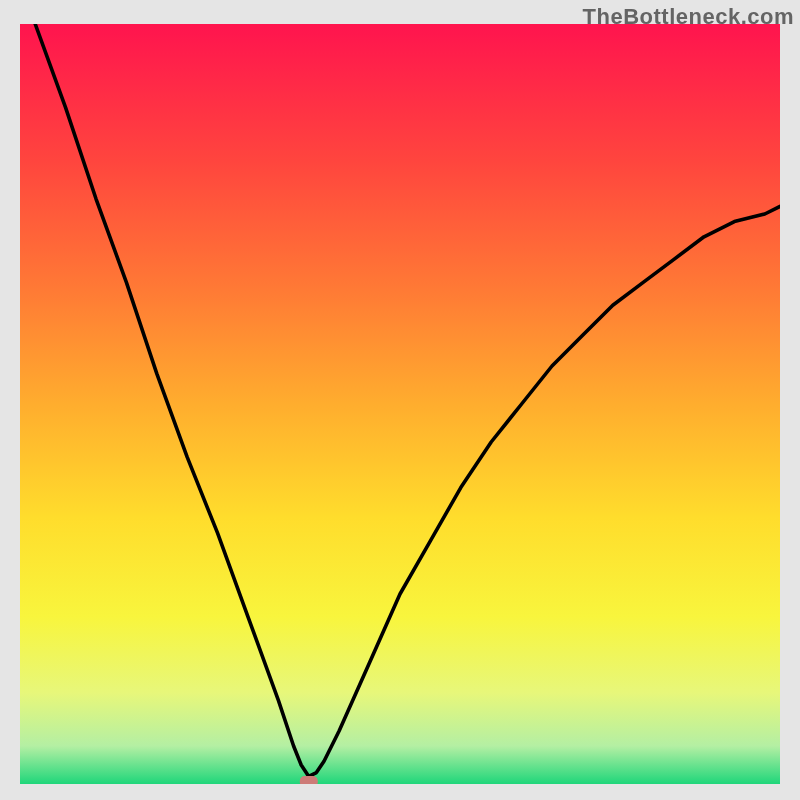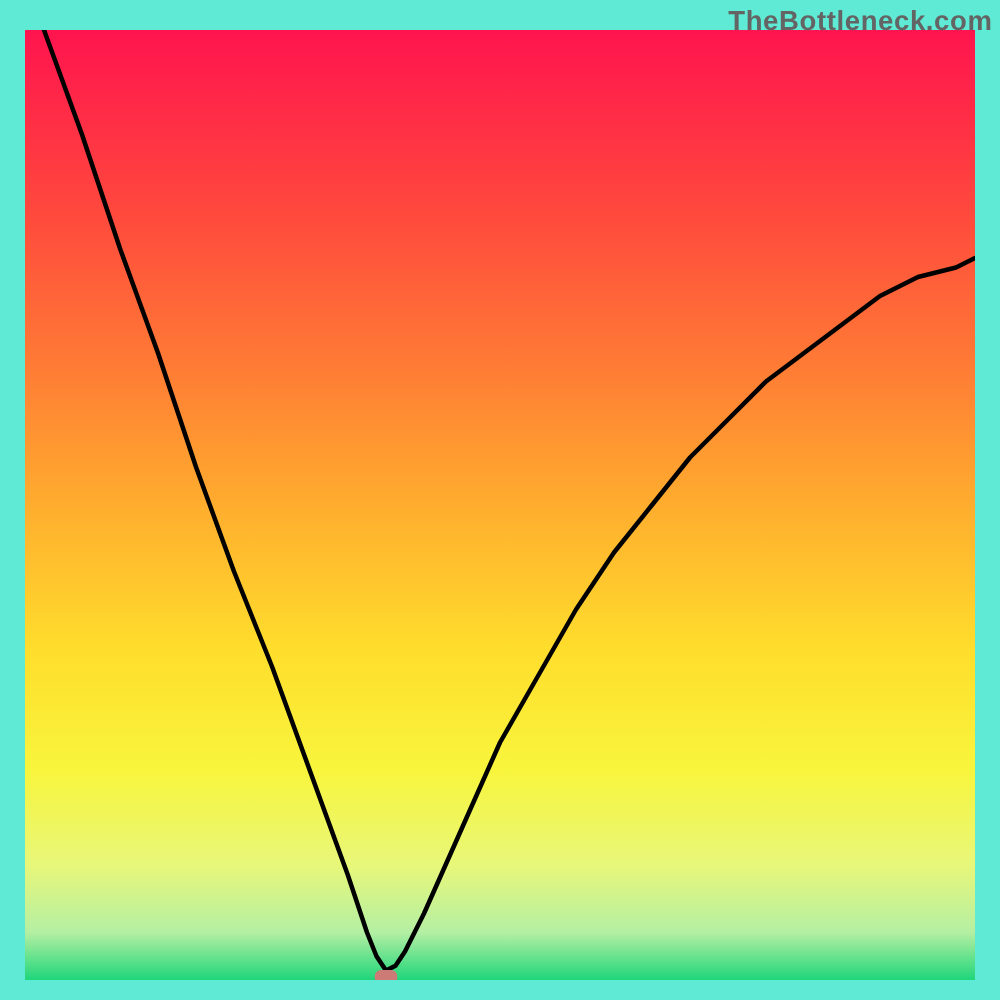--- a/index.html
+++ b/index.html
@@ -1,16 +1,16 @@
 <!DOCTYPE html>
 <html><head>
 <meta charset="utf-8">
 <style>
   html,body{margin:0;padding:0;width:800px;height:800px;overflow:hidden;font-family:Arial,Helvetica,sans-serif}
-  .outer{width:800px;height:800px;background:#5eead4;position:relative}
+  .outer{width:800px;height:800px;background:#e5e5e5;position:relative}
   .watermark{position:absolute;top:4px;right:6px;color:#646464;font-size:22px;font-weight:600;letter-spacing:.5px;z-index:3}
   .plotwrap{position:absolute;left:20px;right:20px;top:24px;bottom:16px}
   svg{display:block;width:100%;height:100%}
   .marker{fill:#cd7b77;rx:5;ry:5}
   .curve{fill:none;stroke:#000;stroke-width:3.6;stroke-linecap:round;stroke-linejoin:round}
 </style>
 </head>
 <body>
 
 <div class="outer">

